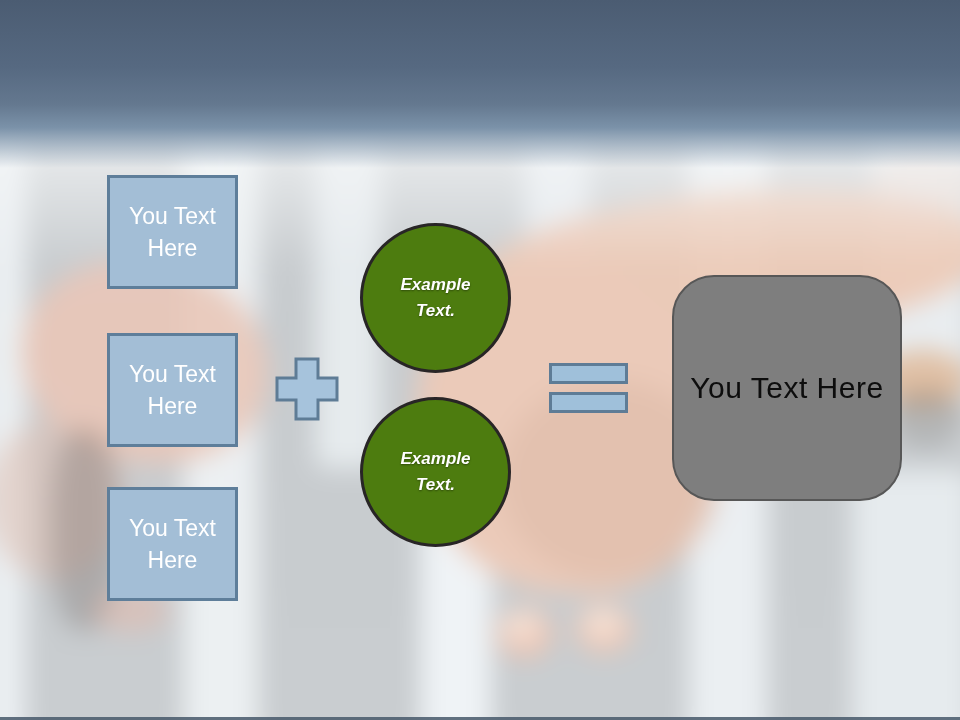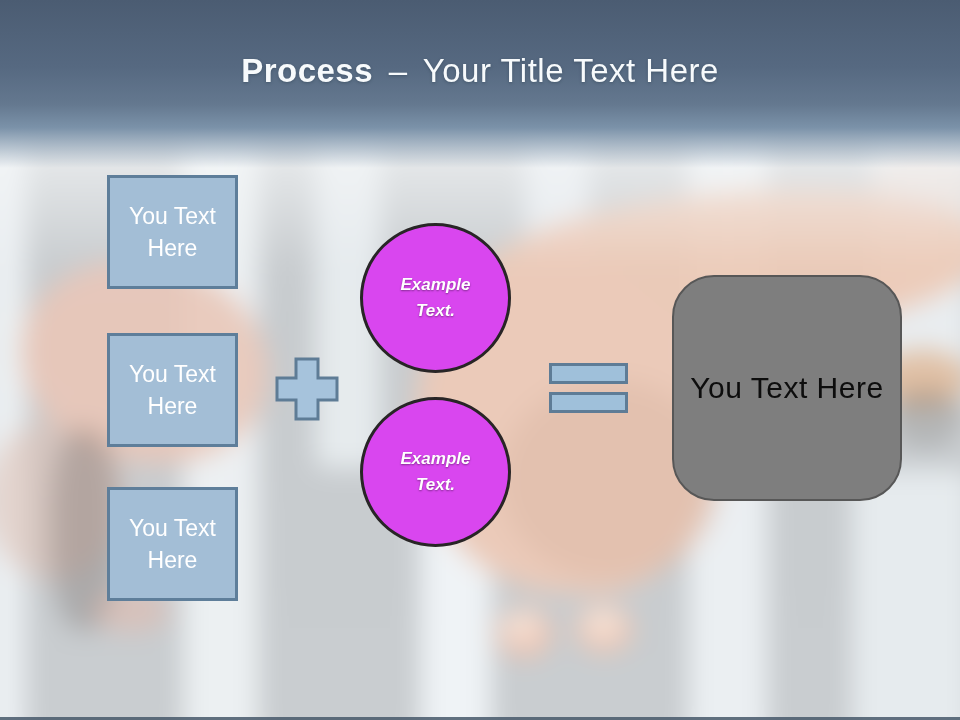--- a/index.html
+++ b/index.html
@@ -51,21 +51,21 @@
     display:flex;align-items:center;justify-content:center;text-align:center;
     font-size:23px;line-height:1.4;padding:0 10px;}
   .tbox1{top:175px;}
   .tbox2{top:333px;}
   .tbox3{top:487px;}
   .plus{position:absolute;left:275px;top:357px;z-index:3;}
   .equals{position:absolute;left:549px;top:363px;width:79px;z-index:3;}
   .equals .ebar{box-sizing:border-box;width:79px;height:21px;background:#9fc0da;border:3px solid #5e7c96;}
   .equals .ebar + .ebar{margin-top:8px;}
   .circle{position:absolute;left:360px;width:151px;height:150px;box-sizing:border-box;z-index:3;
-    background:#d946ef;border:3px solid #282526;border-radius:50%;
+    background:#4d7c0f;border:3px solid #282526;border-radius:50%;
     display:flex;align-items:center;justify-content:center;text-align:center;}
   .circle1{top:223px;}
   .circle2{top:397px;}
   .circle span{display:block;max-width:96px;color:#fff;font-size:17px;font-weight:700;font-style:italic;line-height:1.55;
     text-shadow:0 1px 2px rgba(0,0,0,.4);}
   .result{position:absolute;left:672px;top:275px;width:230px;height:226px;box-sizing:border-box;z-index:3;
     background:#7e7e7e;border:2px solid #575757;border-radius:42px;
     display:flex;align-items:center;justify-content:center;text-align:center;
     color:#0d0d0d;font-size:30px;letter-spacing:.5px;}
   .bottom-line{position:absolute;left:0;right:0;bottom:0;height:3px;background:#46586a;opacity:.85;z-index:4;}
@@ -99,25 +99,20 @@
       <div class="blob blsmudge"></div>
       <div class="blob rpink"></div>
       <div class="blob rorange"></div>
       <div class="blob rdark"></div>
       <div class="wash"></div>
     </div>
   </div>
 
   <div class="header"></div>
 
-  <h1 class="title">
-    <span class="t-bold">Process</span>
-    <span class="t-sep">–</span>
-    <span class="t-rest">Your Title Text Here</span>
-  </h1>
 
   <div class="tbox tbox1">
     <span>You Text Here</span>
   </div>
   <div class="tbox tbox2">
     <span>You Text Here</span>
   </div>
   <div class="tbox tbox3">
     <span>You Text Here</span>
   </div>

